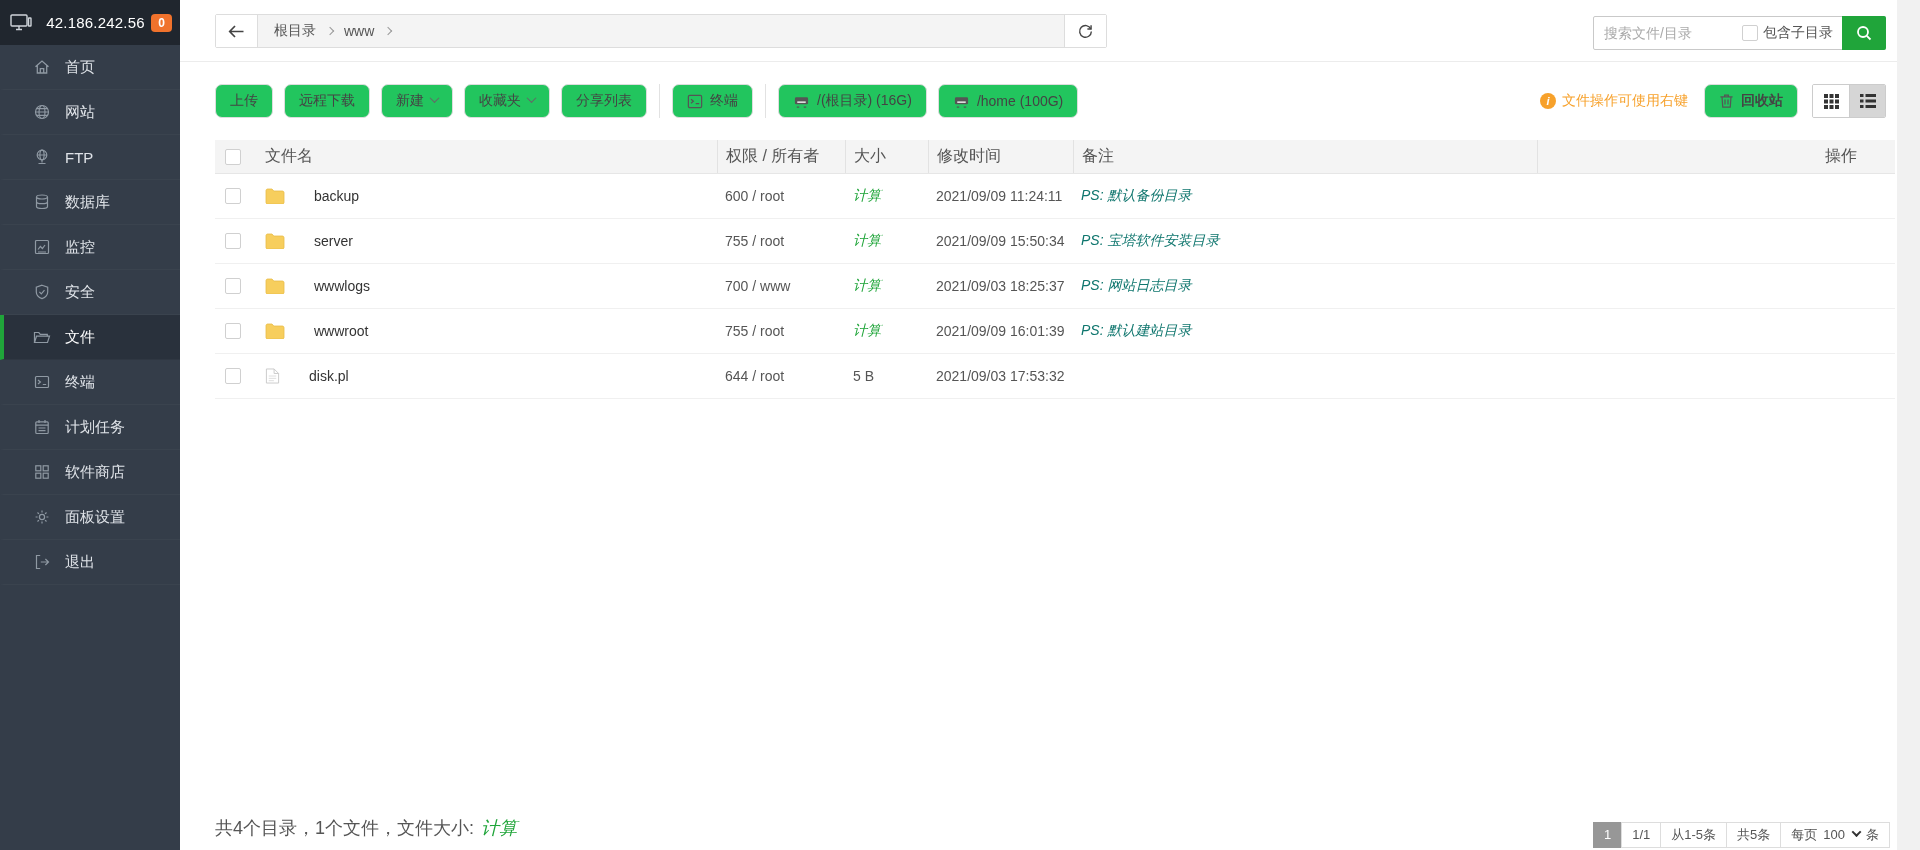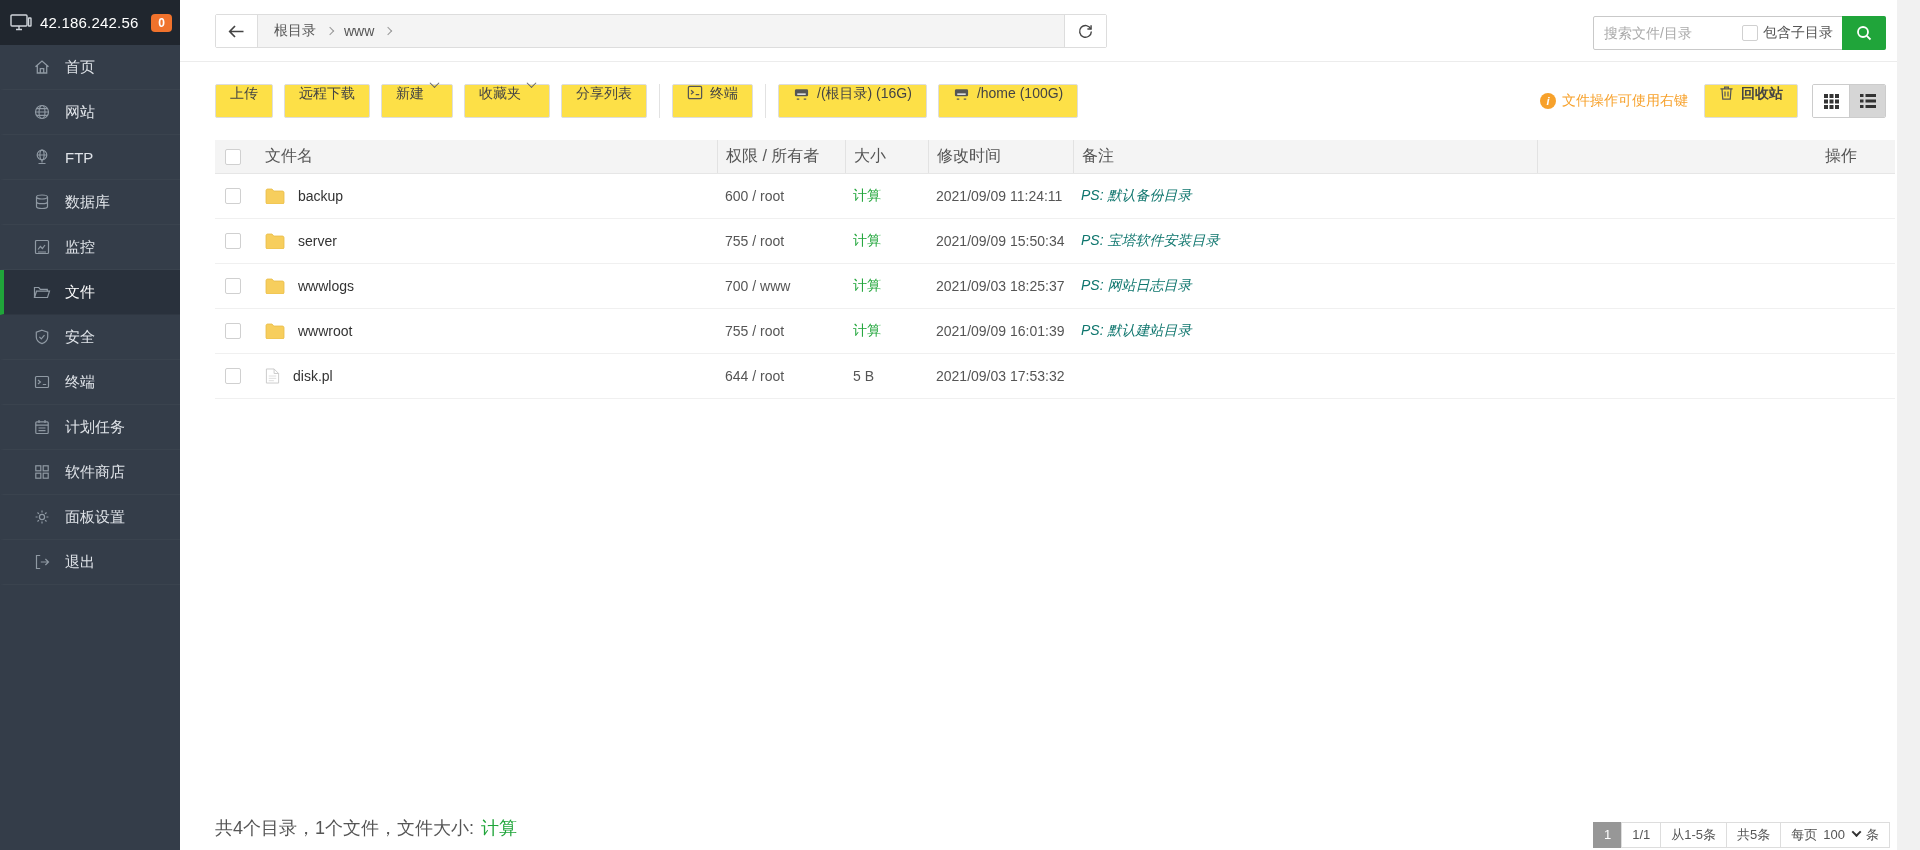--- a/index.html
+++ b/index.html
@@ -3,21 +3,21 @@
 <meta charset="utf-8">
 <style>
   * { margin:0; padding:0; box-sizing:border-box; }
   html,body { width:1920px; height:850px; overflow:hidden;
     font-family:"Liberation Sans","DejaVu Sans",sans-serif; background:#fff; }
 
   
   .sidebar { position:absolute; left:0; top:0; width:180px; height:850px; background:#343d49; }
   .side-header { height:45px; background:#20262e; display:flex; align-items:center; padding:0 8px 0 10px; }
   .side-header .pc-icon { color:#cfd4da; display:flex; margin-right:8px; }
-  .server-ip { color:#fff; font-size:15px; flex:1; letter-spacing:.2px; }
+  .server-ip { color:#fff; font-size:15px; flex:1; letter-spacing:.2px;text-align:center; }
   .badge { background:#f0722c; color:#fff; font-size:12px; font-weight:bold; border-radius:4px;
     min-width:21px; height:18px; line-height:18px; text-align:center; padding:0 4px; }
   .side-item { height:45px; display:flex; align-items:center; padding-left:28px; cursor:pointer;
     border-left:4px solid transparent; border-bottom:1px solid rgba(255,255,255,0.03); }
   .side-item .sicon { width:19px; height:19px; color:#8f99a3; margin-right:14px; display:flex; align-items:center; justify-content:center; }
   .side-item .slabel { color:#dfe3e8; font-size:15px; }
   .side-item.active { background:#29313c; border-left-color:#20a53a; }
   .side-item.active .slabel { color:#fff; }
 
   
@@ -42,54 +42,54 @@
   .search-input::placeholder { color:#aaa; }
   .sub-check { display:flex; align-items:center; padding-right:10px; }
   .checkbox { display:inline-block; width:16px; height:16px; border:1px solid #d0d0d0; background:#fff;
     border-radius:2px; cursor:pointer; }
   .sub-check .cb-label { font-size:14px; color:#555; margin-left:5px; white-space:nowrap; }
   .search-btn { width:44px; margin:-1px; background:#20a53a; border:none; display:flex; align-items:center;
     justify-content:center; cursor:pointer; border-radius:0 2px 2px 0; }
 
   
   .toolbar { margin:22px 34px 0 35px; height:34px; display:flex; align-items:center; }
-  .tbtn { height:34px; display:inline-flex; padding:0 14px; border:1px solid #ddd;
-    background:#fde047; border-radius:2px; font-size:14px; color:#444; margin-right:11px; cursor:pointer; white-space:nowrap; }
+  .tbtn { height:34px; display:inline-flex; align-items:center; padding:0 14px; border:1px solid #ddd;
+    background:#22c55e; border-radius:7px; font-size:14px; color:#444; margin-right:11px; cursor:pointer; white-space:nowrap; }
   .tbtn .bicon { display:flex; margin-right:7px; color:#555; }
   .caret { display:inline-block; width:7px; height:7px; border-right:1.4px solid #666; border-bottom:1.4px solid #666;
     transform:rotate(45deg) translate(-1px,-1px); margin-left:7px; margin-top:-4px; }
   .vdiv { width:1px; height:34px; background:#e2e2e2; margin:0 12px 0 1px; }
   .toolbar-right { margin-left:auto; display:flex; align-items:center; }
   .hint { display:flex; align-items:center; font-size:14px; color:#f7a12b; margin-right:16px; }
   .info-icon { width:16px; height:16px; border-radius:50%; background:#f7a12b; color:#fff; font-size:11px;
     font-weight:bold; display:flex; align-items:center; justify-content:center; margin-right:6px; font-style:italic; }
   .view-toggle { display:flex; margin-left:14px; border:1px solid #ccc; border-radius:2px; overflow:hidden; }
   .vt-btn { width:36px; height:32px; background:#fff; display:flex; align-items:center; justify-content:center; cursor:pointer; }
   .vt-btn + .vt-btn { border-left:1px solid #ccc; }
   .vt-btn.active { background:#d6d6d6; }
 
   
   .filetable { margin:22px 25px 0 35px; }
   .thead { display:flex; height:34px; background:#f4f4f4; border-bottom:1px solid #e6e6e6; font-size:16px; color:#555; }
   .thead > div { display:flex; align-items:center; }
   .trow { display:flex; height:45px; border-bottom:1px solid #f0f0f0; font-size:14px; }
-  .trow > div { display:flex; align-items:center; }
+  .trow > div { display:flex; align-items:center;gap:16px; }
   .c-check { flex:0 0 38px; padding-left:10px; }
   .c-name  { flex:0 0 464px; padding-left:12px; }
   .c-perm  { flex:0 0 128px; padding-left:8px; }
   .c-size  { flex:0 0 83px;  padding-left:8px; }
   .c-time  { flex:0 0 145px; padding-left:8px; }
   .c-note  { flex:0 0 464px; padding-left:8px; }
   .c-act   { flex:1; justify-content:flex-end; padding-right:38px; }
   .thead .c-perm,.thead .c-size,.thead .c-time,.thead .c-note,.thead .c-act { border-left:1px solid #e2e2e2; }
   .ficon { display:flex; margin-right:13px; }
   .fname { color:#333; cursor:pointer; text-decoration:none; }
   .cell-perm,.cell-time { color:#555; }
   .cell-size { color:#555; }
-  .calc-link { color:#20a53a; cursor:pointer; text-decoration:none; }
+  .calc-link { color:#20a53a; cursor:pointer; text-decoration:none;font-style:italic; }
   .cell-note { color:#0f766e;font-style:italic; }
 
   
   .statusbar { position:absolute; left:35px; bottom:10px; font-size:18px; color:#555; }
   .statusbar .calc-link { margin-left:2px; }
   .pagination { position:absolute; right:30px; bottom:2px; display:flex; font-size:13px; color:#555; }
   .pg-cell { height:26px; line-height:24px; border:1px solid #ddd; background:#fff; padding:0 10px;
     margin-left:-1px; display:flex; align-items:center; cursor:pointer; white-space:nowrap; }
   .pg-cell.current { background:#979797; border-color:#979797; color:#fff; cursor:default; }
   .pg-select { display:flex; align-items:center; margin:0 6px; cursor:pointer; }
@@ -154,37 +154,37 @@
   </div>
   <div class="side-item">
     <span class="sicon">
         <svg width="18" height="18" viewBox="0 0 18 18" fill="none" stroke="currentColor" stroke-width="1.2">
           <rect x="2.5" y="2.5" width="13" height="13" rx="1"></rect>
           <path d="M5 11.5l2.4-3 2 2 2.6-3.5M5 14h8"></path>
         </svg>
       </span>
     <span class="slabel">监控</span>
   </div>
+  <div class="side-item">
+    <span class="sicon">
+        <svg width="18" height="18" viewBox="0 0 18 18" fill="none" stroke="currentColor" stroke-width="1.2">
+          <path d="M9 2.2l5.7 2V9c0 3.4-2.4 5.4-5.7 6.6C5.7 14.4 3.3 12.4 3.3 9V4.2z"></path>
+          <path d="M6.4 8.8l1.9 2 3.2-3.6"></path>
+        </svg>
+      </span>
+    <span class="slabel">安全</span>
+  </div>
   <div class="side-item active">
     <span class="sicon">
         <svg width="19" height="18" viewBox="0 0 19 18" fill="none" stroke="currentColor" stroke-width="1.2">
           <path d="M2.5 14.5v-10h4.3l1.5 1.8h7v1.9"></path>
           <path d="M2.5 14.5l2-6.3h13l-2 6.3z"></path>
         </svg>
       </span>
     <span class="slabel">文件</span>
-  </div>
-  <div class="side-item">
-    <span class="sicon">
-        <svg width="18" height="18" viewBox="0 0 18 18" fill="none" stroke="currentColor" stroke-width="1.2">
-          <path d="M9 2.2l5.7 2V9c0 3.4-2.4 5.4-5.7 6.6C5.7 14.4 3.3 12.4 3.3 9V4.2z"></path>
-          <path d="M6.4 8.8l1.9 2 3.2-3.6"></path>
-        </svg>
-      </span>
-    <span class="slabel">安全</span>
   </div>
   <div class="side-item">
     <span class="sicon">
         <svg width="18" height="18" viewBox="0 0 18 18" fill="none" stroke="currentColor" stroke-width="1.2">
           <rect x="2.5" y="3.5" width="13" height="11" rx="1"></rect>
           <path d="M5 7l2.4 2L5 11M9.8 11.5h3.4"></path>
         </svg>
       </span>
     <span class="slabel">终端</span>
   </div>

